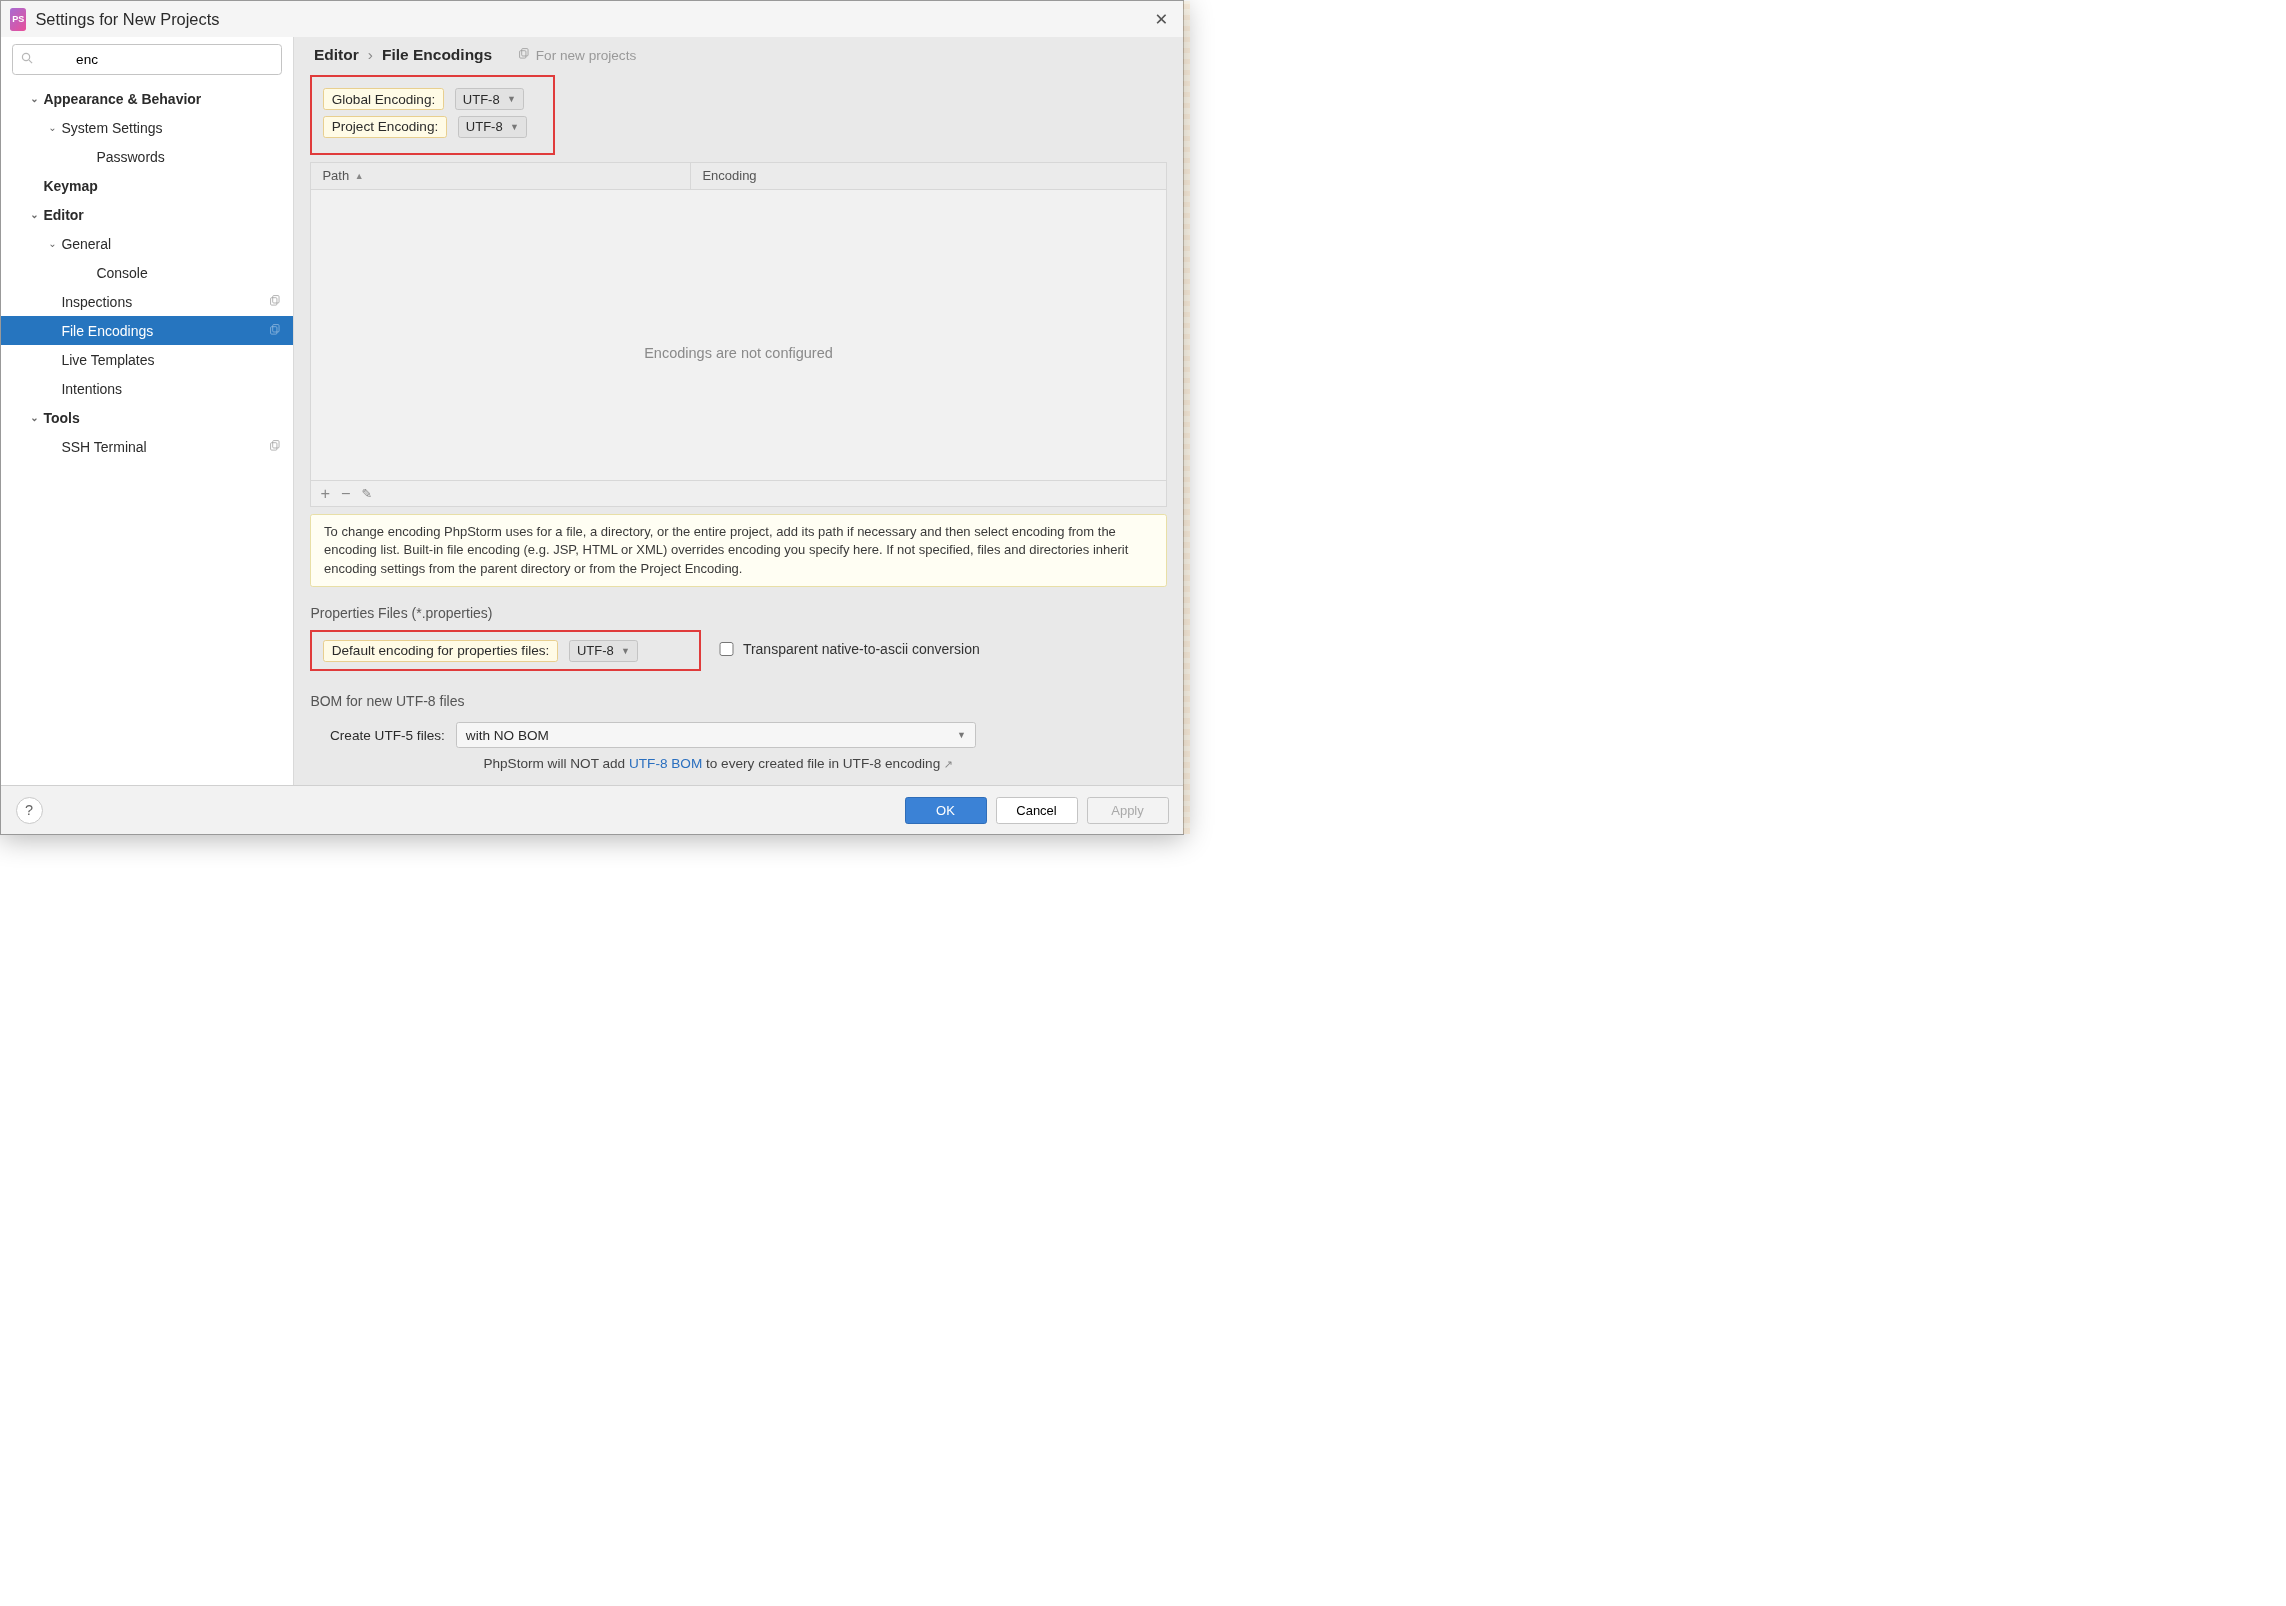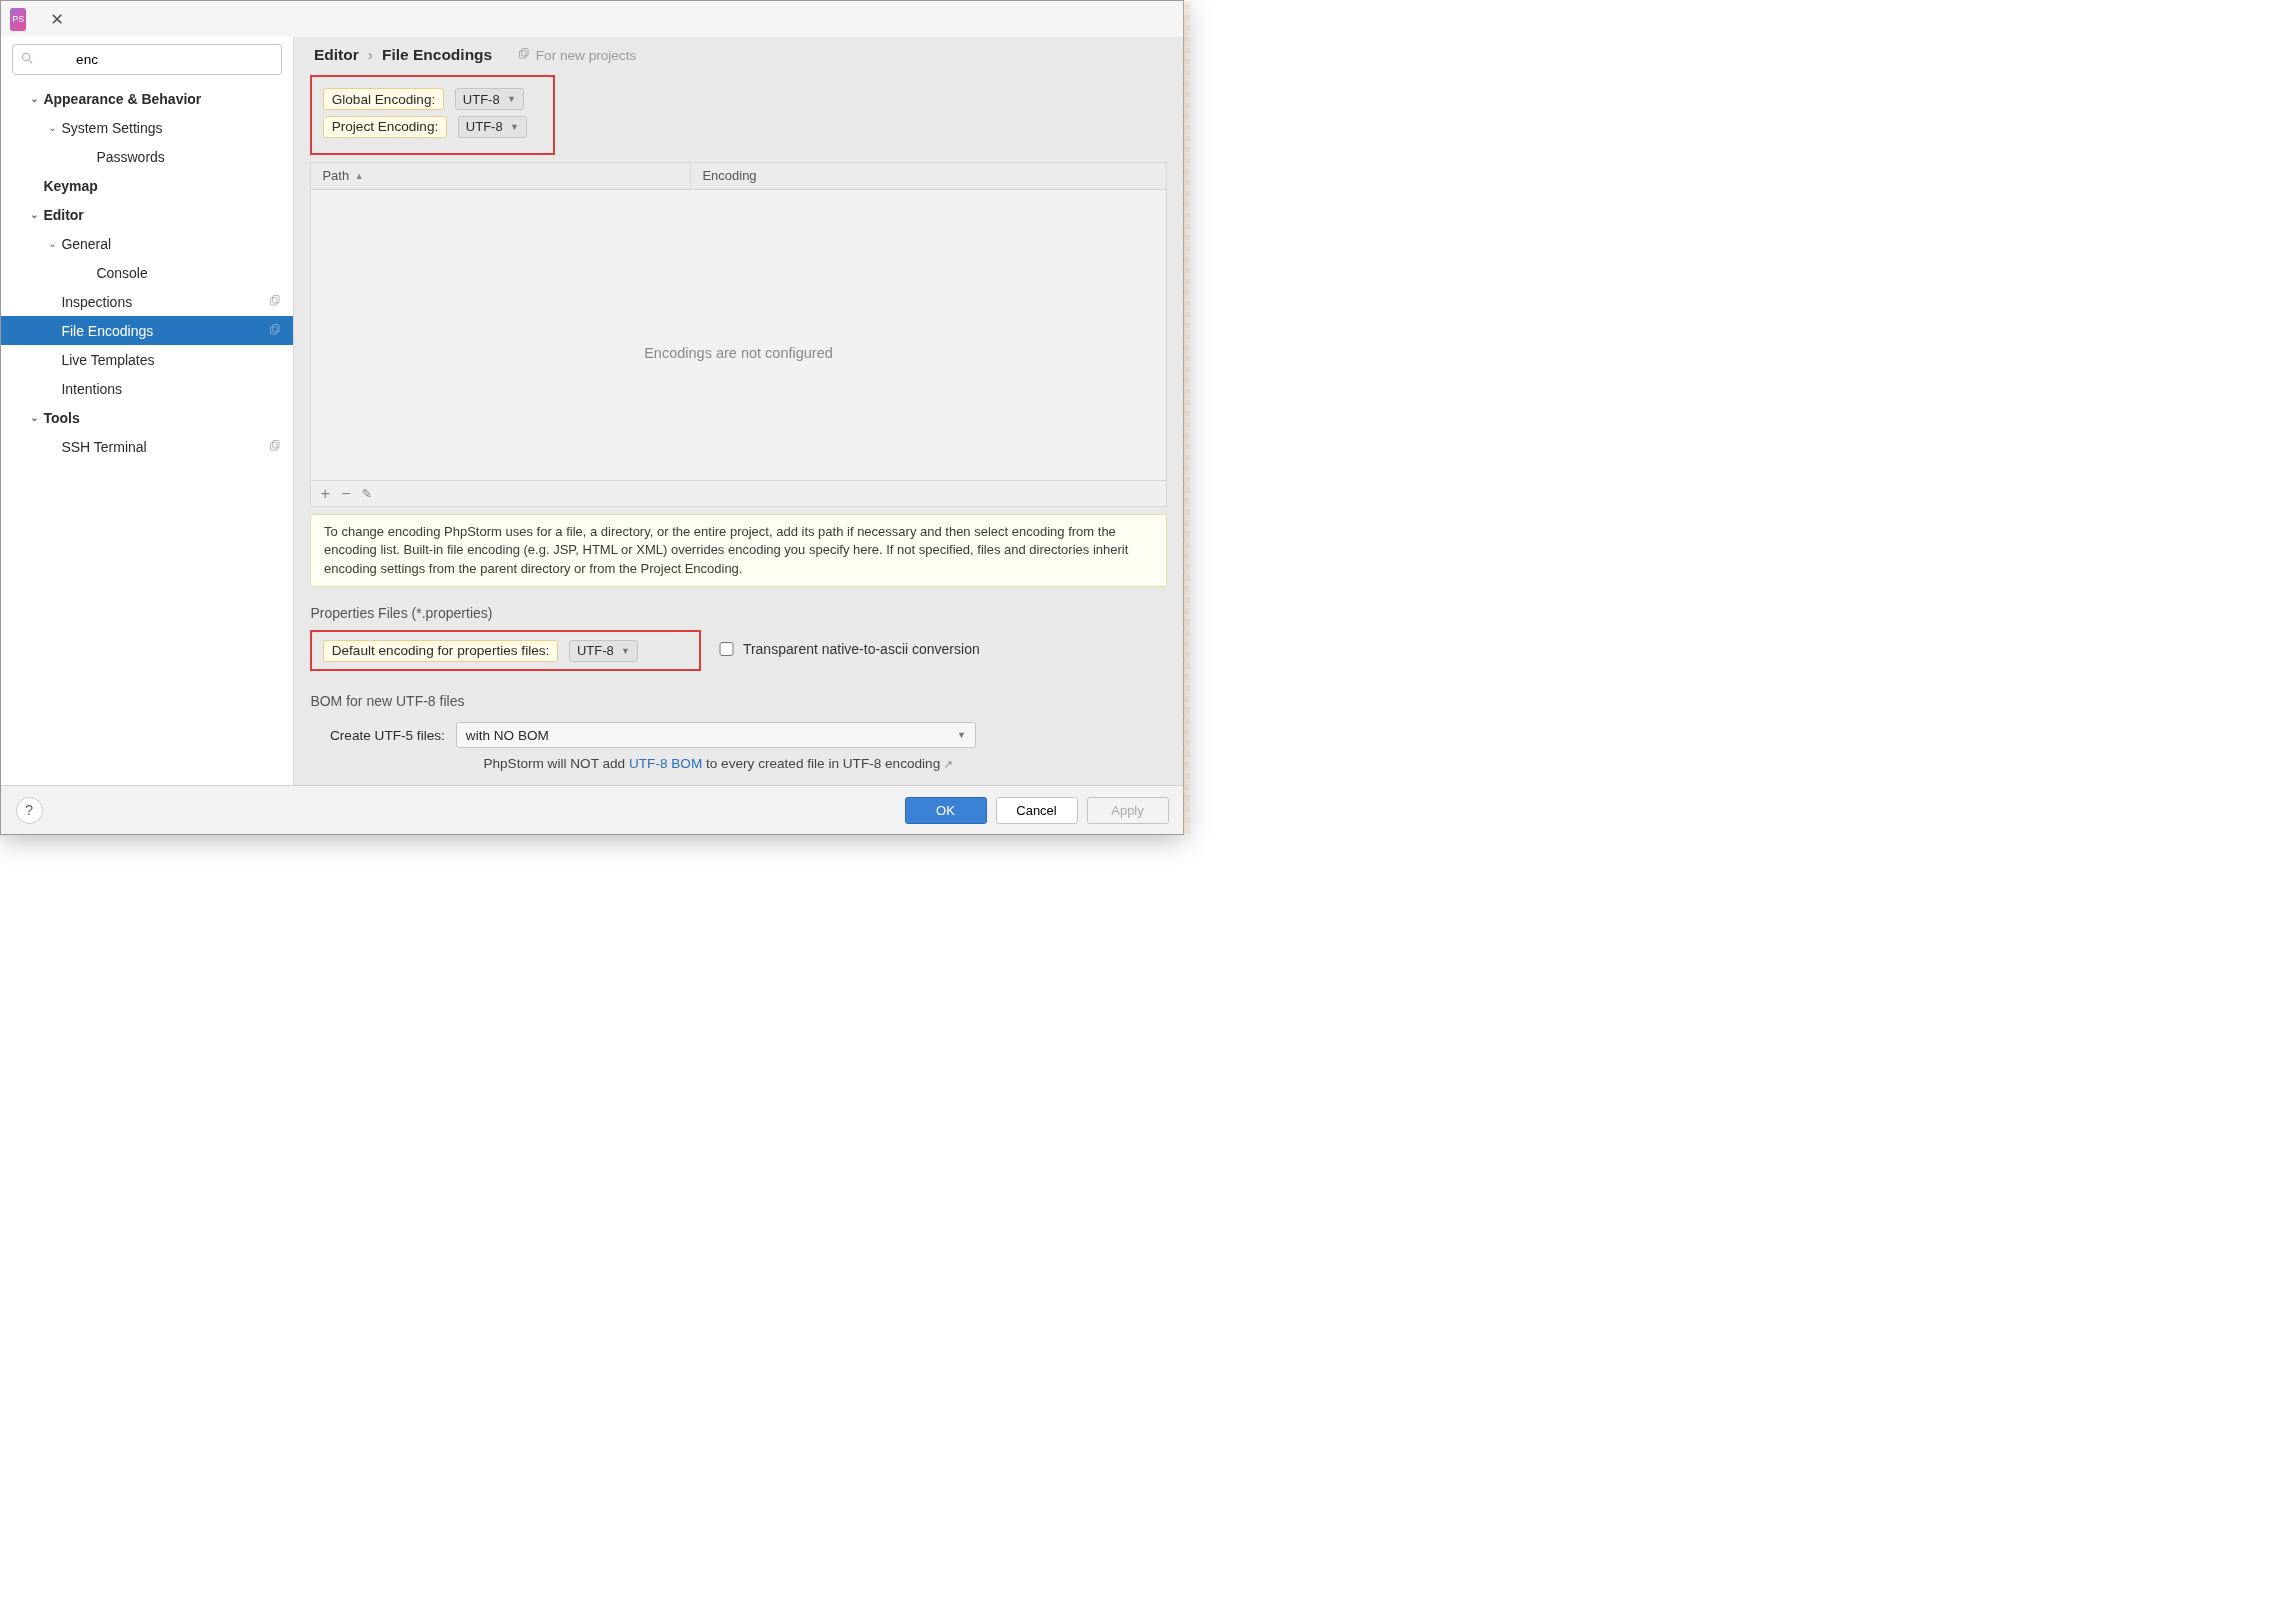--- a/index.html
+++ b/index.html
@@ -27,23 +27,23 @@
     display: flex;
     align-items: center;
     padding: 0 9px;
     background: #f5f5f5;
     border-bottom: 0;
   }
   .titlebar .appicon {
     width: 16.4px; height: 23px;
     background: linear-gradient(135deg,#a86bd1,#e94f9a);
     border-radius: 2.7px;
-    margin-right: 18px;
+    margin-right: 9px;
     display:inline-flex; align-items:center; justify-content:center;
-    font-size:9px; color:#fff; font-weight:normal;
+    font-size:9px; color:#fff; font-weight:bold;
   }
   .titlebar .title { font-size: 16.4px; color:#2b2b2b; flex:1; }
   .titlebar .close {
     width: 25.5px; height: 25.5px;
     display:flex; align-items:center; justify-content:center;
     font-size: 16.4px; color:#555; cursor:pointer;
   }
   
   .body {
     flex:1;
@@ -277,20 +277,21 @@
     opacity:0.25;
   }
 </style>
 </head>
 <body>
 
 <div class="window">
 
   <div class="titlebar">
     <span class="appicon">PS</span>
+    <span class="title">Settings for New Projects</span>
     <span class="close">✕</span>
   </div>
 
   <div class="body">
 
     <div class="sidebar">
       <div class="search-wrap">
         <div class="search-box">
           <span>
             <svg viewBox="0 0 24 24" fill="none" stroke="#888" stroke-width="2">

